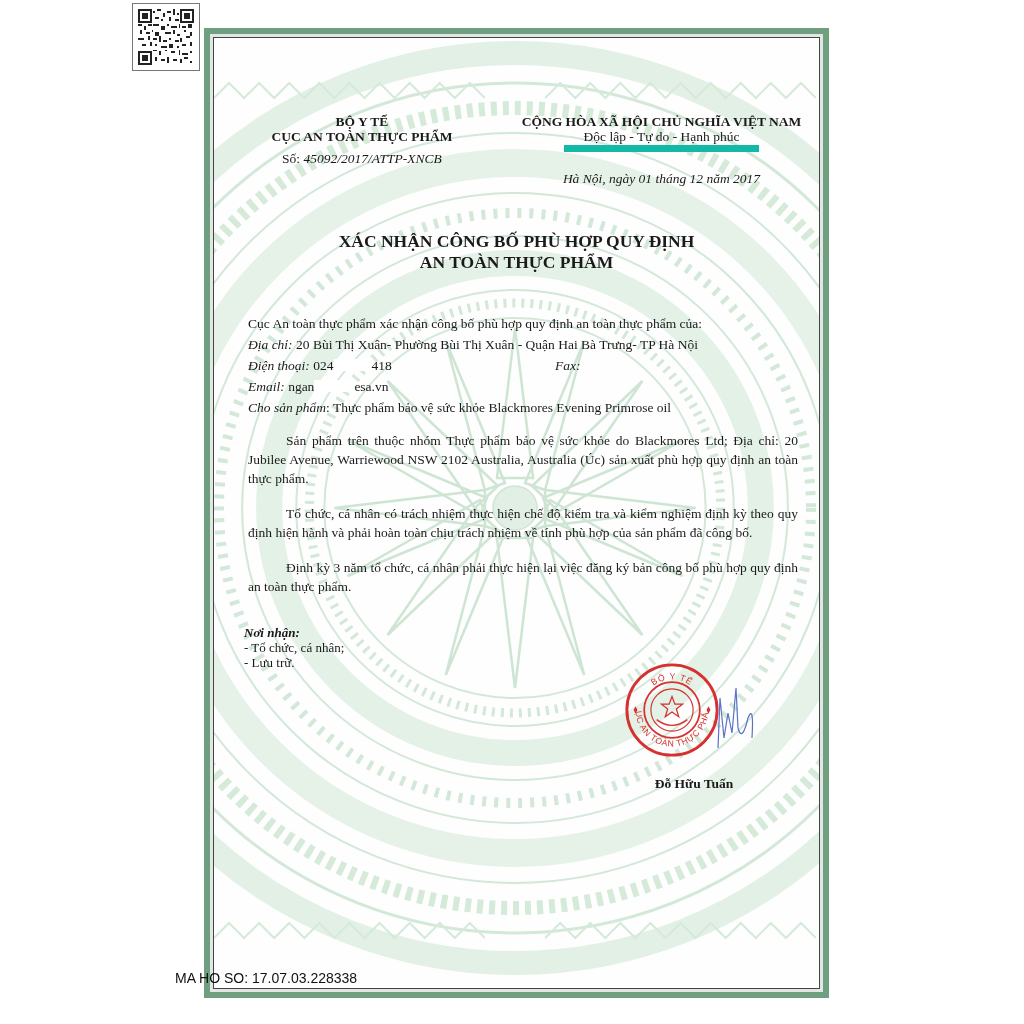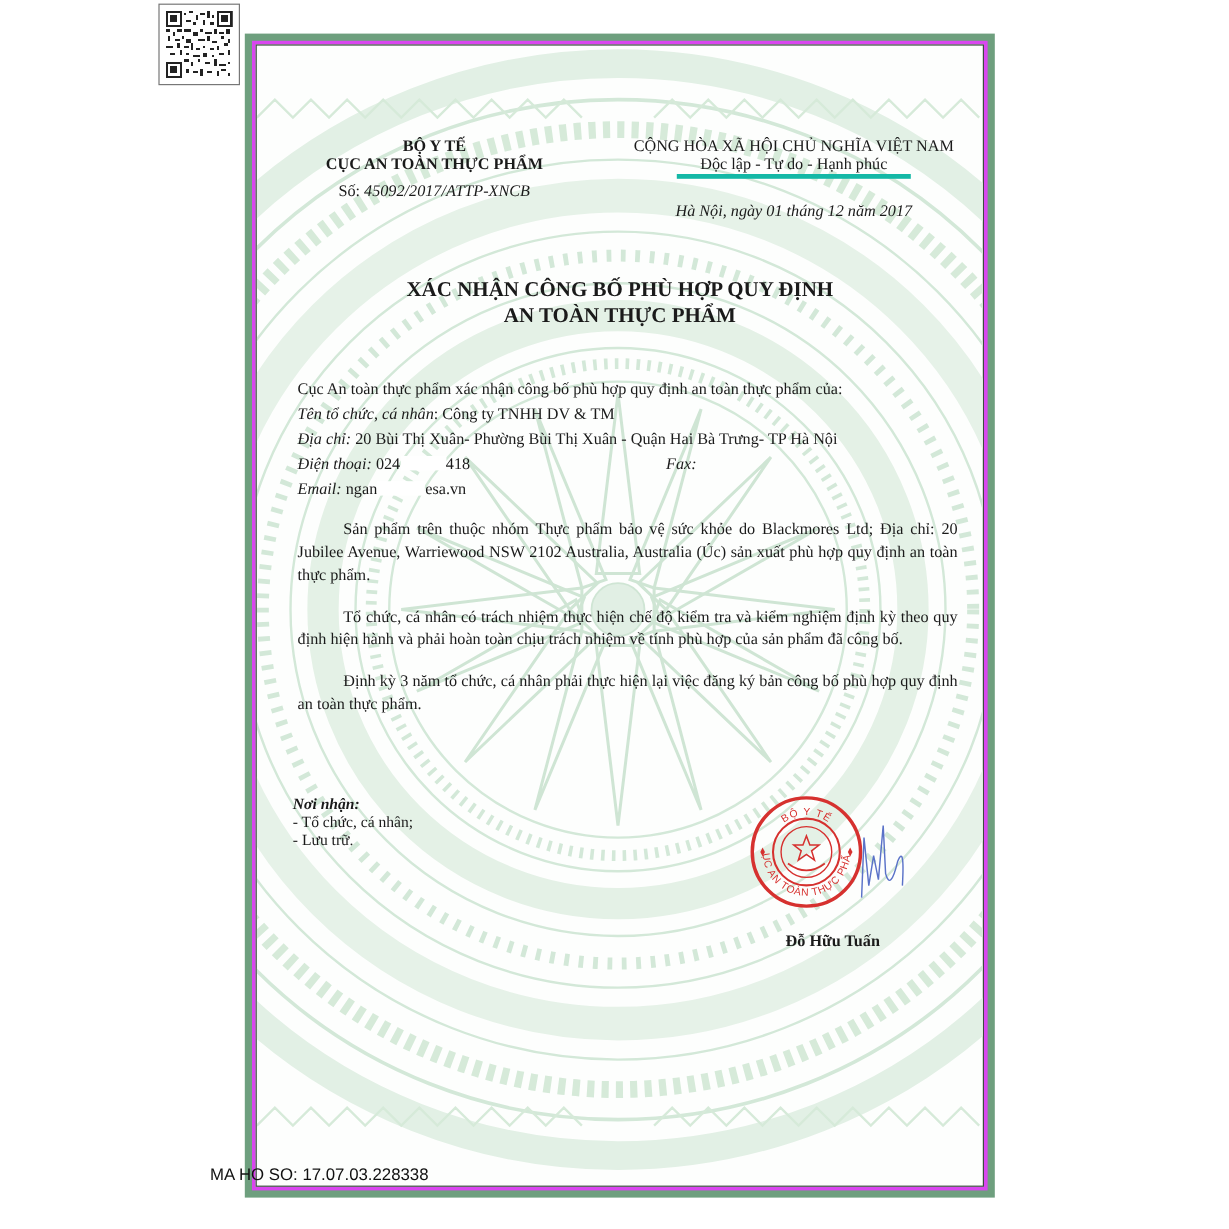--- a/index.html
+++ b/index.html
@@ -3,49 +3,49 @@
   <meta charset="utf-8">
   <style>
     * { box-sizing: border-box; margin: 0; padding: 0; }
     html, body { width: 1024px; height: 1024px; background: #ffffff; overflow: hidden; }
     body { position: relative; font-family: "Liberation Serif", "DejaVu Serif", serif; color: #1a1a1a; }
 
     .qr { position: absolute; left: 132px; top: 3px; width: 68px; height: 68px; border: 1px solid #777; background: #fff; padding: 5px; }
     .qr svg { width: 100%; height: 100%; display: block; }
 
     .frame-outer { position: absolute; left: 204px; top: 28px; width: 625px; height: 970px; background: #6e9f7e; padding: 6px; }
-    .frame-inner-bg { position: relative; width: 100%; height: 100%; background: #d946ef; padding: 3px; }
+    .frame-inner-bg { position: relative; width: 100%; height: 100%; background: #e5e5e5; padding: 3px; }
     .frame-line { position: relative; width: 100%; height: 100%; border: 1.5px solid #3b4a3f; overflow: hidden; background: #fdfefd; }
 
     .watermark { position: absolute; left: 0; top: 0; width: 100%; height: 100%; pointer-events: none; }
 
     .content { position: absolute; left: 0; top: 0; width: 100%; height: 100%; }
 
     .abs { position: absolute; }
     .hdr-left { left: 38px; top: 76px; width: 220px; text-align: center; font-weight: bold; font-size: 13.5px; line-height: 15px; }
     .hdr-left .so { font-weight: normal; font-size: 13.5px; margin-top: 7px; text-align: left; padding-left: 30px; }
     .hdr-left .so i { font-style: italic; }
     .vfa-logo { position: absolute; left: 90px; top: 102px; width: 68px; height: 66px; }
 
     .hdr-right { left: 290px; top: 76px; width: 315px; text-align: center; font-size: 13.5px; line-height: 15px; }
-    .hdr-right .nation { font-weight: normal; }
-    .hdr-right .motto { display: inline-block; border-bottom: 4px solid #14b8a6; padding: 0 20px 1px 20px; font-size: 13.5px; }
+    .hdr-right .nation { font-weight: bold; }
+    .hdr-right .motto { display: inline-block; border-bottom: 7px solid #14b8a6; padding: 0 20px 1px 20px; font-size: 13.5px; }
     .hdr-right .date { font-style: italic; margin-top: 19px; font-size: 13.5px; }
 
     .title { left: 0; top: 193px; width: 100%; text-align: center; font-weight: bold; font-size: 17.5px; line-height: 21px; }
 
     .body { left: 34px; top: 276px; width: 550px; font-size: 13.5px; line-height: 19px; }
     .body p { margin: 0; }
     .body .line { height: 21px; }
     .body .redact { display: inline-block; background: #ffffff; height: 12px; vertical-align: -1px; }
     .body .indent { text-indent: 38px; text-align: justify; margin-top: 12px; }
     .body .gap { height: 4px; }
 
     .recipients { left: 30px; top: 587px; font-size: 13px; line-height: 15px; }
-    .recipients .head { font-weight: bold; font-style: italic; margin-top: 37px; }
+    .recipients .head { font-weight: bold; font-style: italic; }
 
     .sign-title { left: 380px; top: 589px; width: 180px; text-align: center; font-weight: bold; font-size: 13.5px; line-height: 16px; }
     .seal { left: 410px; top: 624px; width: 96px; height: 96px; }
     .signature { left: 496px; top: 640px; width: 50px; height: 80px; }
     .signer { left: 405px; top: 738px; width: 150px; text-align: center; font-weight: bold; font-size: 13.5px; }
 
     .dossier { position: absolute; left: 175px; top: 970px; font-family: "Liberation Sans", "DejaVu Sans", sans-serif; font-size: 14px; color: #111; white-space: nowrap; }
   </style>
 </head>
 <body>
@@ -209,31 +209,31 @@
         </div>
 
         <div class="abs title">
           <div>XÁC NHẬN CÔNG BỐ PHÙ HỢP QUY ĐỊNH</div>
           <div>AN TOÀN THỰC PHẨM</div>
         </div>
 
         <div class="abs body">
           <p class="line">Cục An toàn thực phẩm xác nhận công bố phù hợp quy định an toàn thực phẩm của:</p>
           <p class="line">
-            <i>Tên tổ chức, cá nhân</i><span>: Công ty TNHH DV &amp; TM</span>
-          </p>
-          <p class="line">
             <i>Địa chỉ:</i><span> 20 Bùi Thị Xuân- Phường Bùi Thị Xuân - Quận Hai Bà Trưng- TP  Hà Nội</span>
           </p>
           <p class="line" style="position:relative;">
             <i>Điện thoại:</i><span> 024</span><span class="redact" style="width:38px;"></span><span>418</span>
             <i style="position:absolute; left:307px;">Fax:</i>
           </p>
           <p class="line">
             <i>Email:</i><span> ngan</span><span class="redact" style="width:40px;"></span><span>esa.vn</span>
+          </p>
+          <p class="line">
+            <i>Cho sản phẩm</i><span>: Thực phẩm bảo vệ sức khỏe Blackmores Evening Primrose oil</span>
           </p>
           <p class="indent" style="text-indent: 38px; padding-left: 0px; margin-left: 0px;">Sản phẩm trên thuộc nhóm Thực phẩm bảo vệ sức khỏe do Blackmores Ltd; Địa chỉ: 20 Jubilee Avenue, Warriewood NSW 2102 Australia, Australia (Úc) sản xuất phù hợp quy định an toàn thực phẩm.</p>
           <div class="gap"></div>
           <p class="indent">Tổ chức, cá nhân có trách nhiệm thực hiện chế độ kiểm tra và kiểm nghiệm định kỳ theo quy định hiện hành và phải hoàn toàn chịu trách nhiệm về tính phù hợp của sản phẩm đã công bố.</p>
           <div class="gap"></div>
           <p class="indent">Định kỳ 3 năm tổ chức, cá nhân phải thực hiện lại việc đăng ký bản công bố phù hợp quy định an toàn thực phẩm.</p>
         </div>
 
         <div class="abs recipients">
           <div class="head">Nơi nhận:</div>

